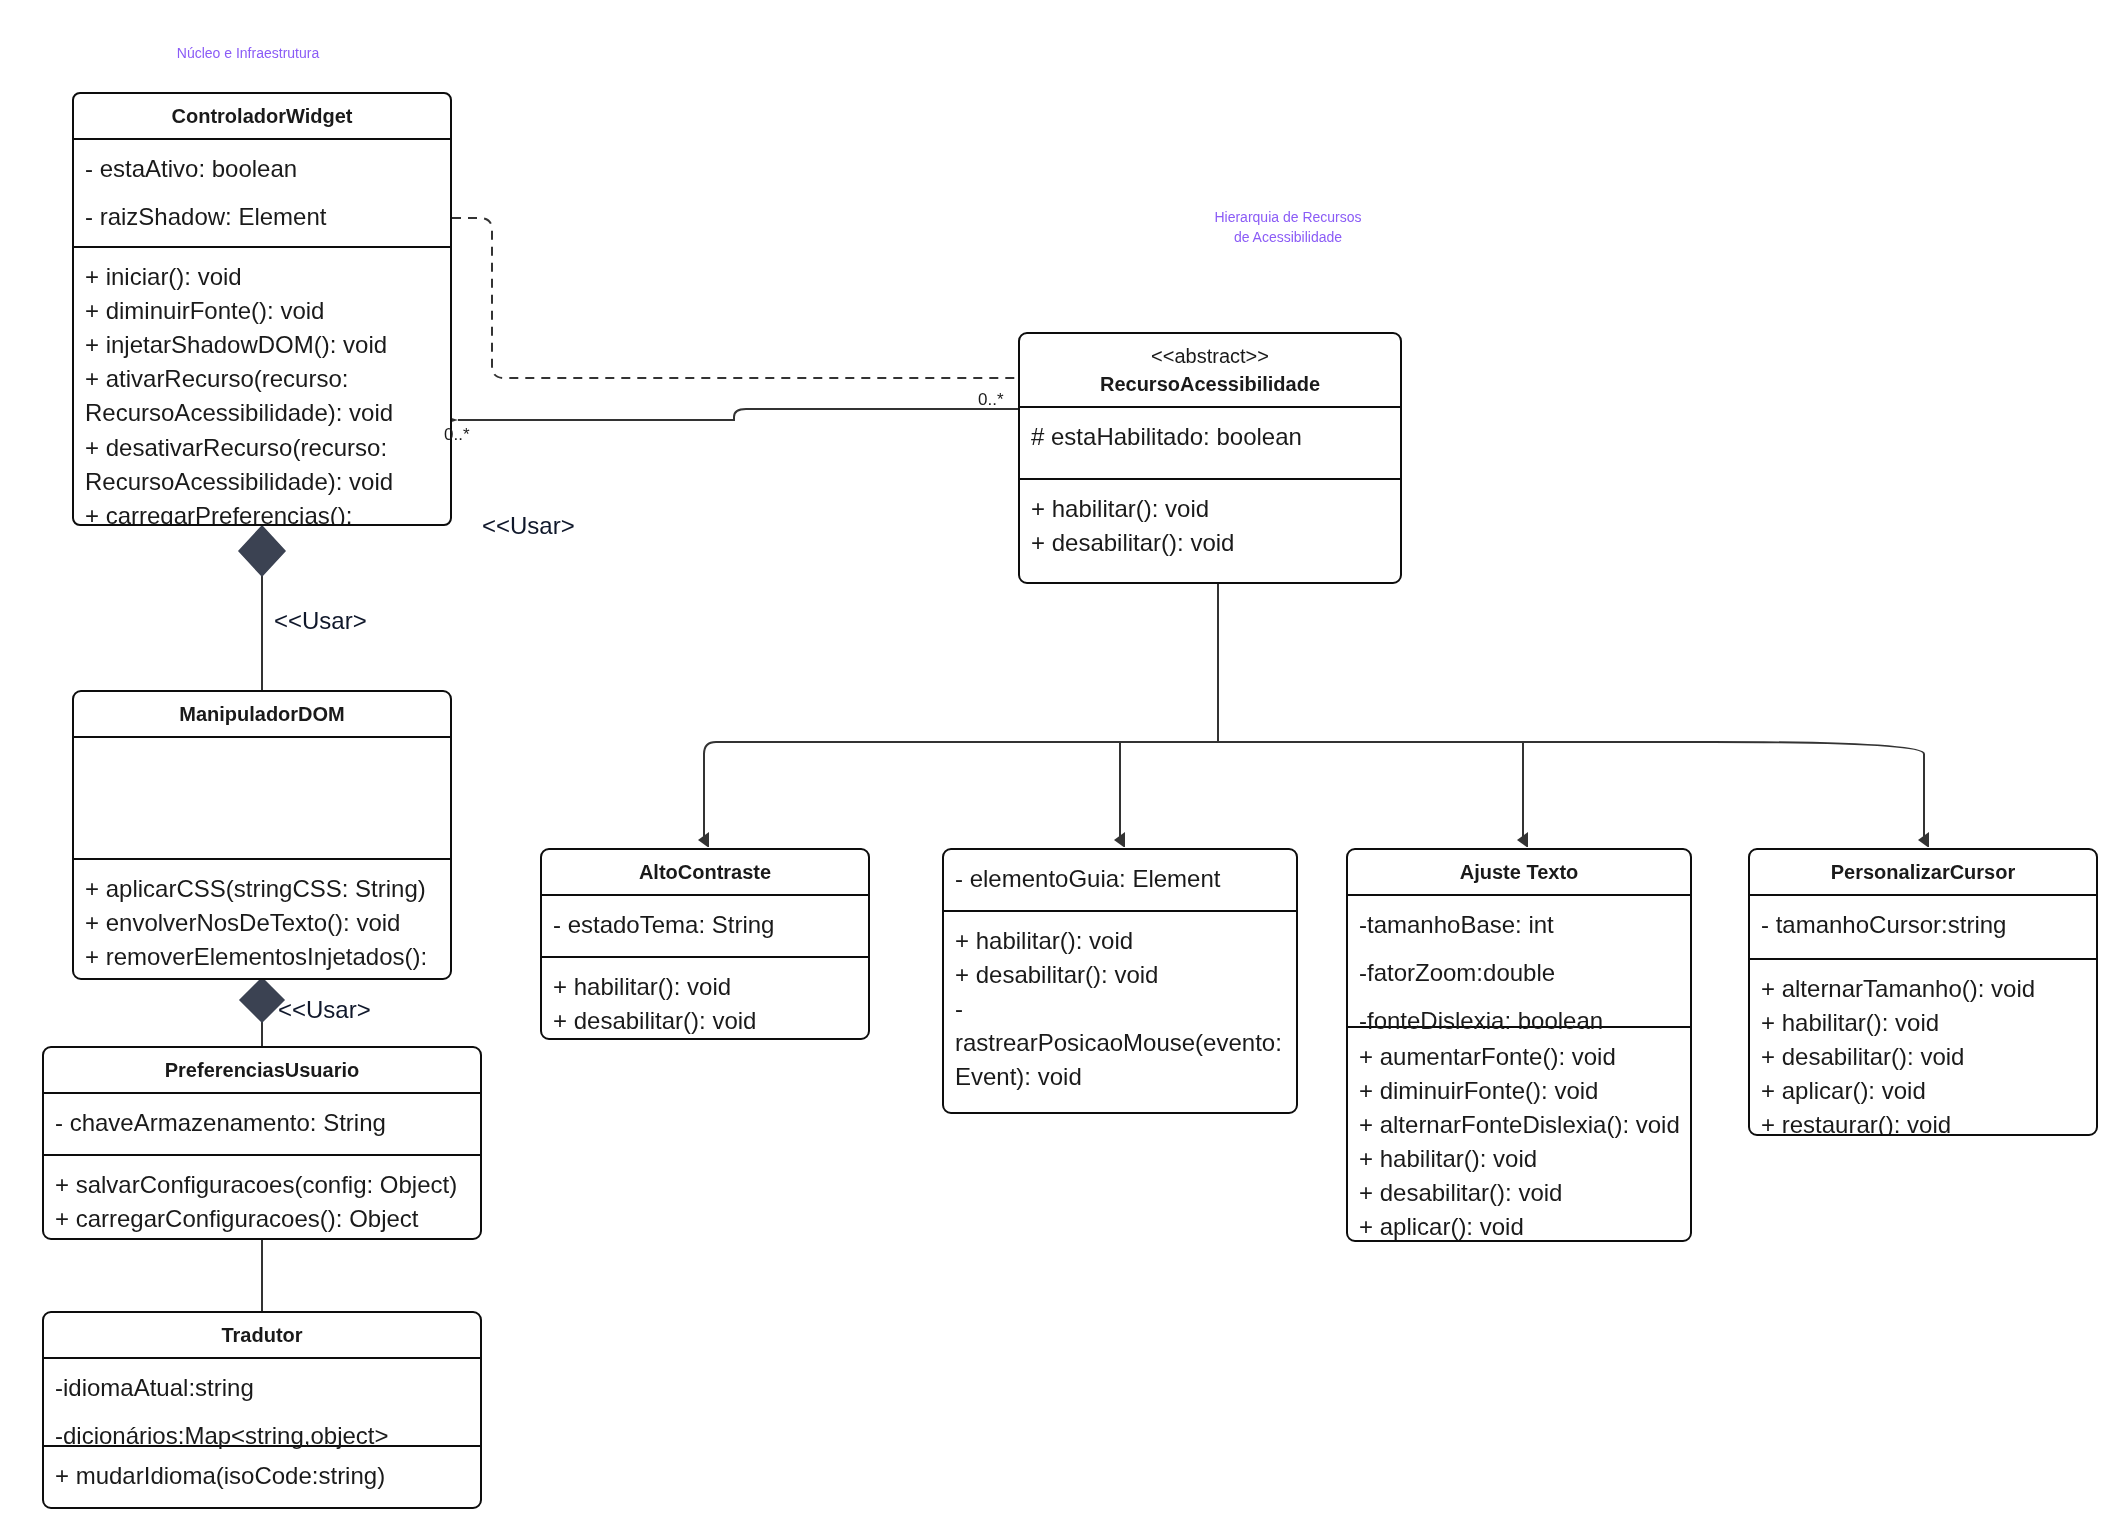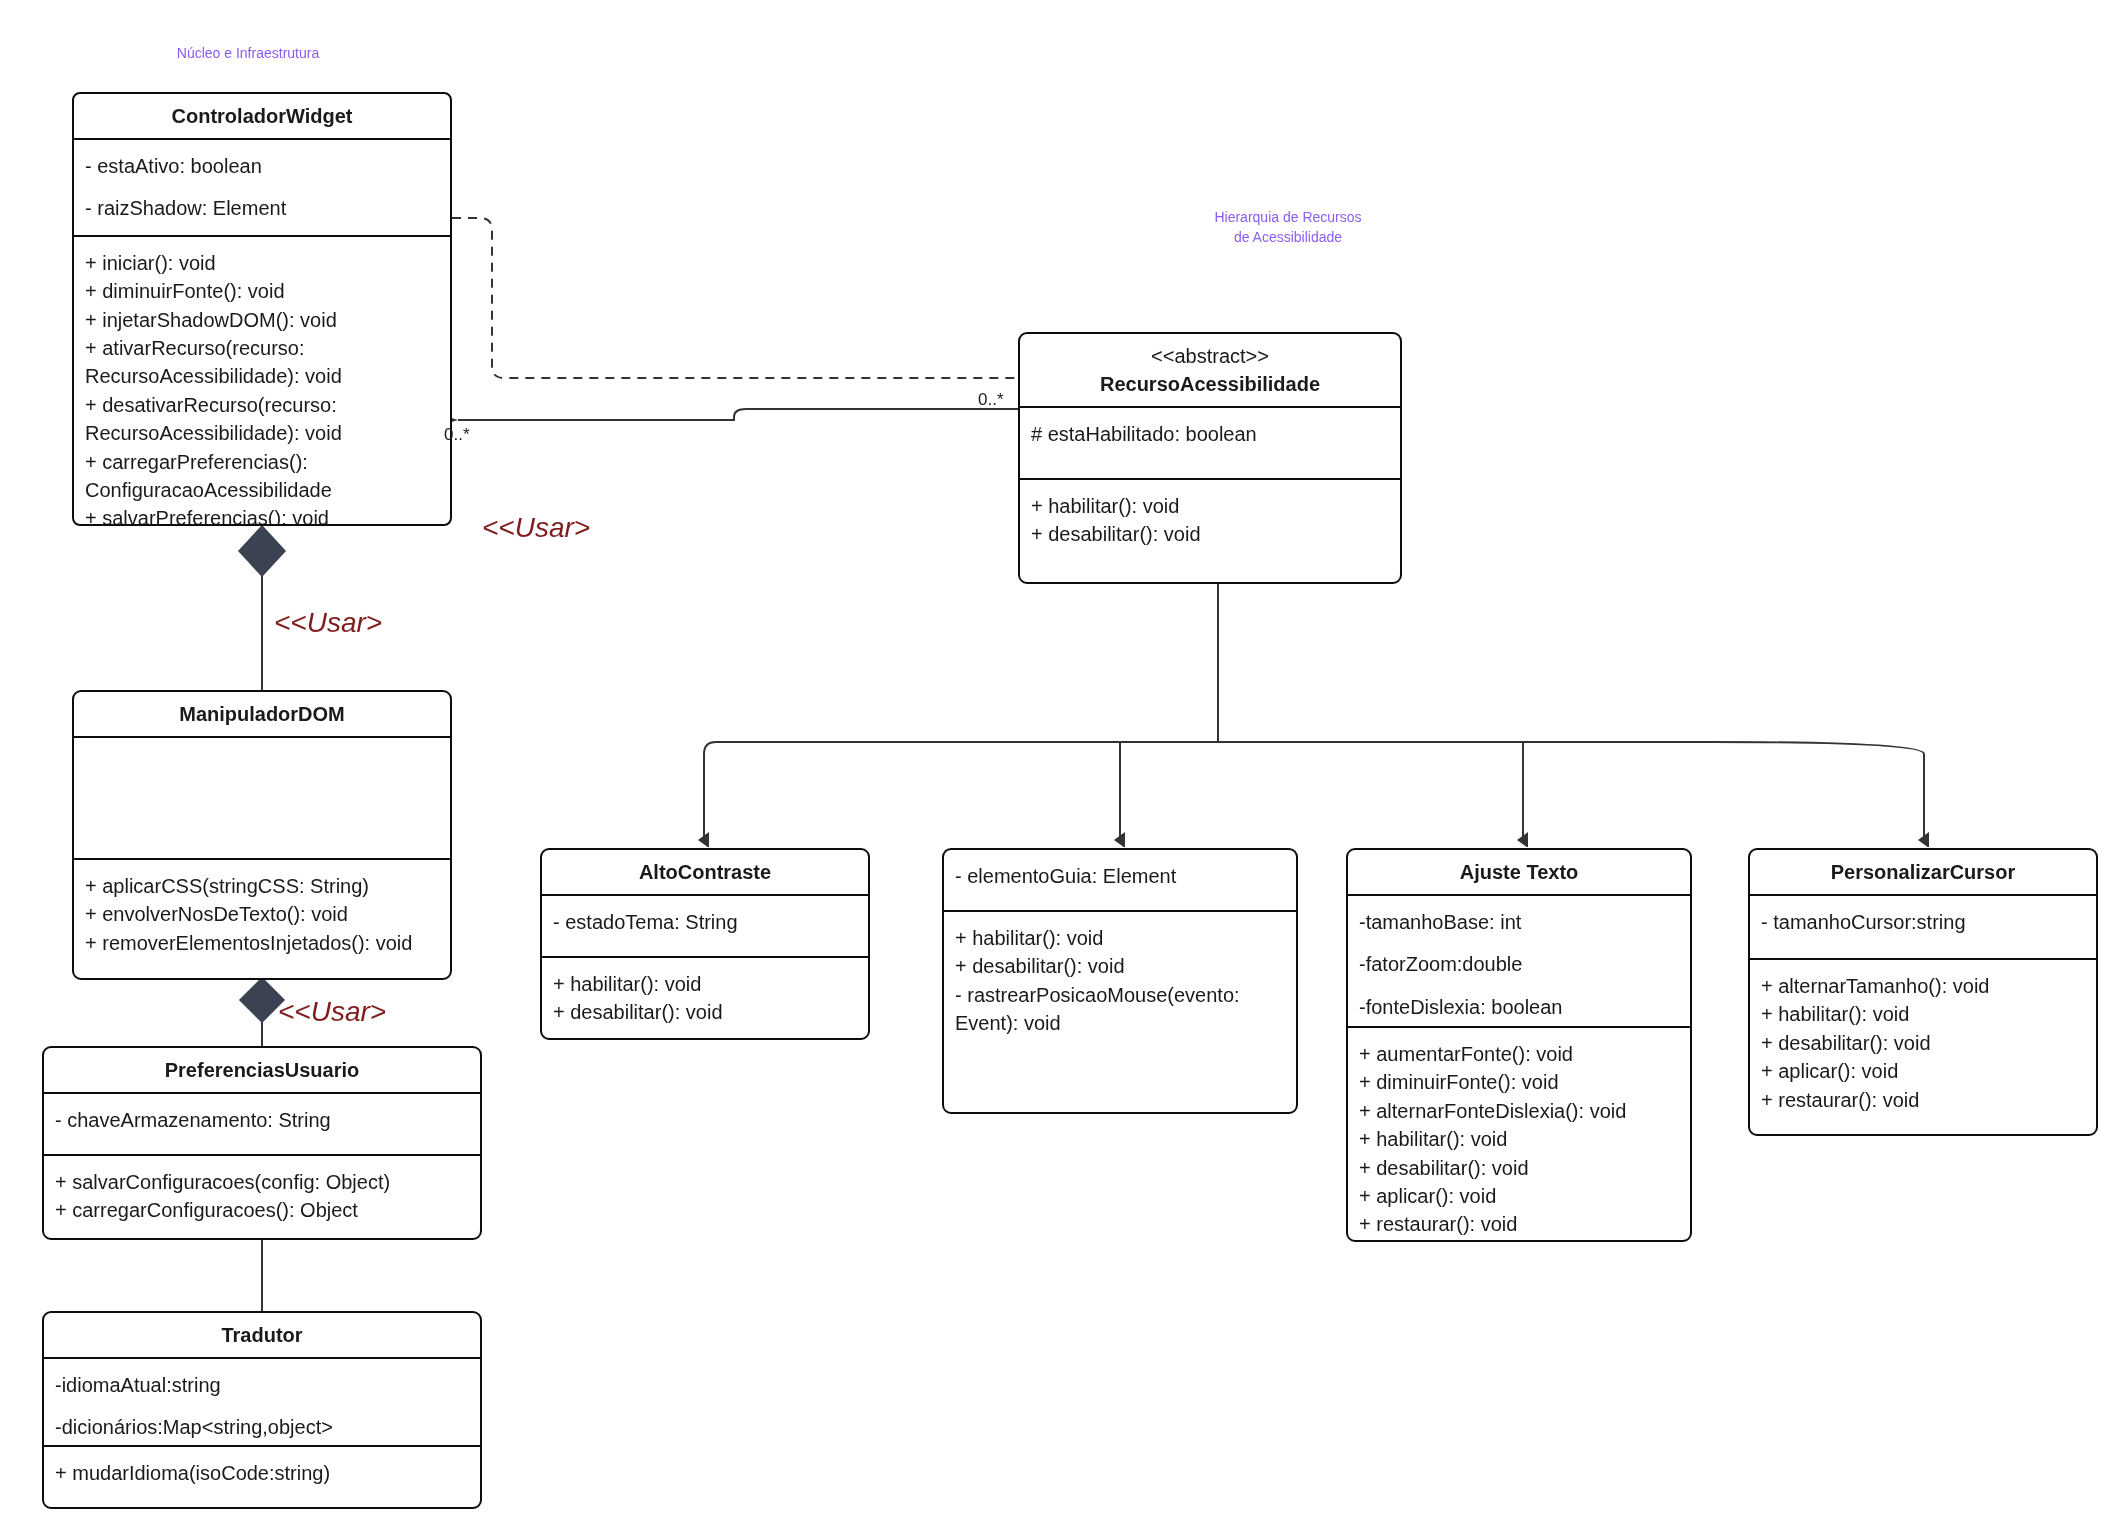--- a/index.html
+++ b/index.html
@@ -51,42 +51,41 @@
     border-bottom: 2.2px solid #0d0d0d;
   }
   .cls-header .stereotype {
     display: block;
     font-weight: normal;
     font-size: 20px;
     margin-bottom: 2px;
   }
   .cls-section {
     box-sizing: border-box;
-    font-size: 20px;
+    font-size: 24px;
     line-height: 1.42;
     padding: 12px 10px 12px 11px;
   }
   .cls-section + .cls-section {
     border-top: 2.2px solid #0d0d0d;
   }
   .cls-section .member {
     white-space: normal;
   }
   .cls-section.spaced .member + .member {
     margin-top: 14px;
   }
   .cls-section.empty {
     min-height: 64px;
   }
   .edge-label {
     position: absolute;
-    font-size: 28px;
-    color: #7f1d1d;
+    font-size: 24px;
+    color: #0f172a;
     white-space: nowrap;
-    font-style: italic;
   }
   .mult-label {
     position: absolute;
     font-size: 17px;
     color: #1a1a1a;
     white-space: nowrap;
   }
 </style>
 </head>
 <body>

